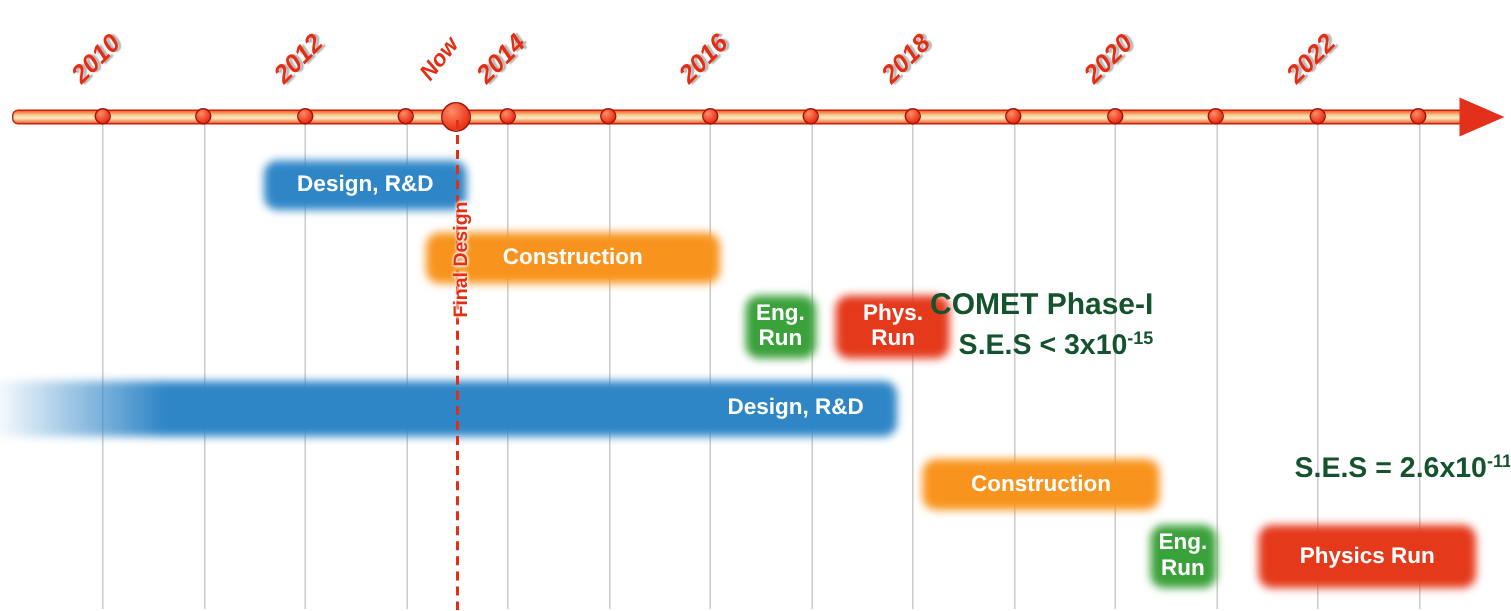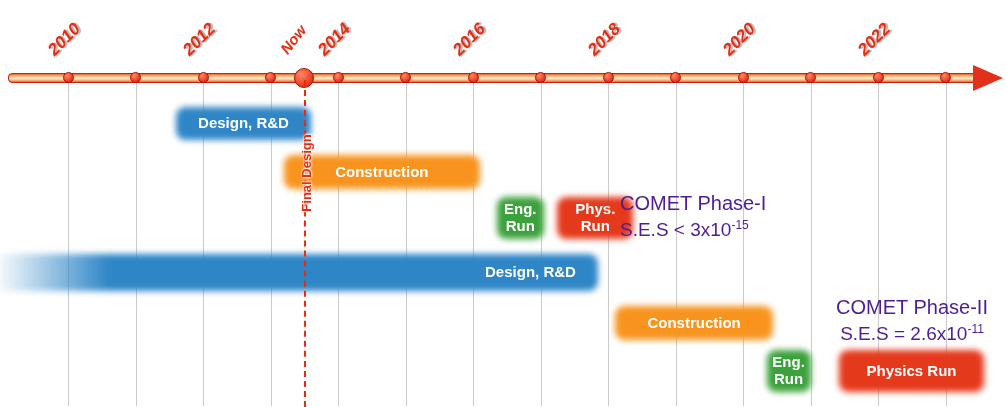--- a/index.html
+++ b/index.html
@@ -116,26 +116,26 @@
     color: #ffffff;
     font-weight: bold;
     font-size: 15px;
     line-height: 1.12;
     text-align: center;
     white-space: pre-line;
     z-index: 1;
   }
   .caption {
     position: absolute;
-    color: #4c1d95;
-    font-weight: normal;
+    color: #14532d;
+    font-weight: bold;
     z-index: 2;
   }
   .caption-title { font-size: 20px; line-height: 22px; }
-  .caption-ses   { font-size: 19px; line-height: 22px; }
+  .caption-ses   { font-size: 19px; line-height: 22px; text-align: right; }
   .caption sup   { font-size: 12px; }
   .caption-p1 { left: 620px; top: 192px; text-align: left; }
   .caption-p2 { left: 816px; top: 296px; width: 192px; text-align: center; }
 </style>
 </head>
 <body>
 
 <div class="stage" id="stage">
 
   <div class="timeline-line"></div>
@@ -146,21 +146,20 @@
   <div class="year-label now-label">Now</div>
 
   <div class="final-design">Final Design</div>
 
   <div class="caption caption-p1">
     <div class="caption-title">COMET Phase-I</div>
     <div class="caption-ses"><span>S.E.S &lt; 3x10</span><sup>-15</sup></div>
   </div>
 
   <div class="caption caption-p2">
-    <div class="caption-title">COMET Phase-II</div>
     <div class="caption-ses"><span>S.E.S = 2.6x10</span><sup>-11</sup></div>
   </div>
 
 <div class="gridline" style="left: 68px;"></div>
     <div class="tick-dot" style="left: 62.5px;"></div>
     <div class="gridline" style="left: 135.5px;"></div>
     <div class="tick-dot" style="left: 130px;"></div>
     <div class="gridline" style="left: 203px;"></div>
     <div class="tick-dot" style="left: 197.5px;"></div>
     <div class="gridline" style="left: 270.5px;"></div>

